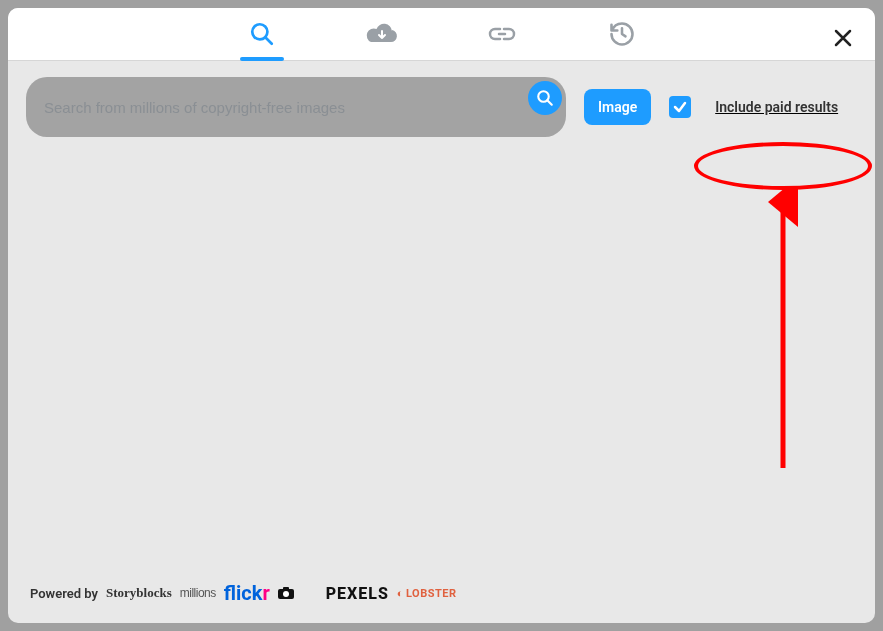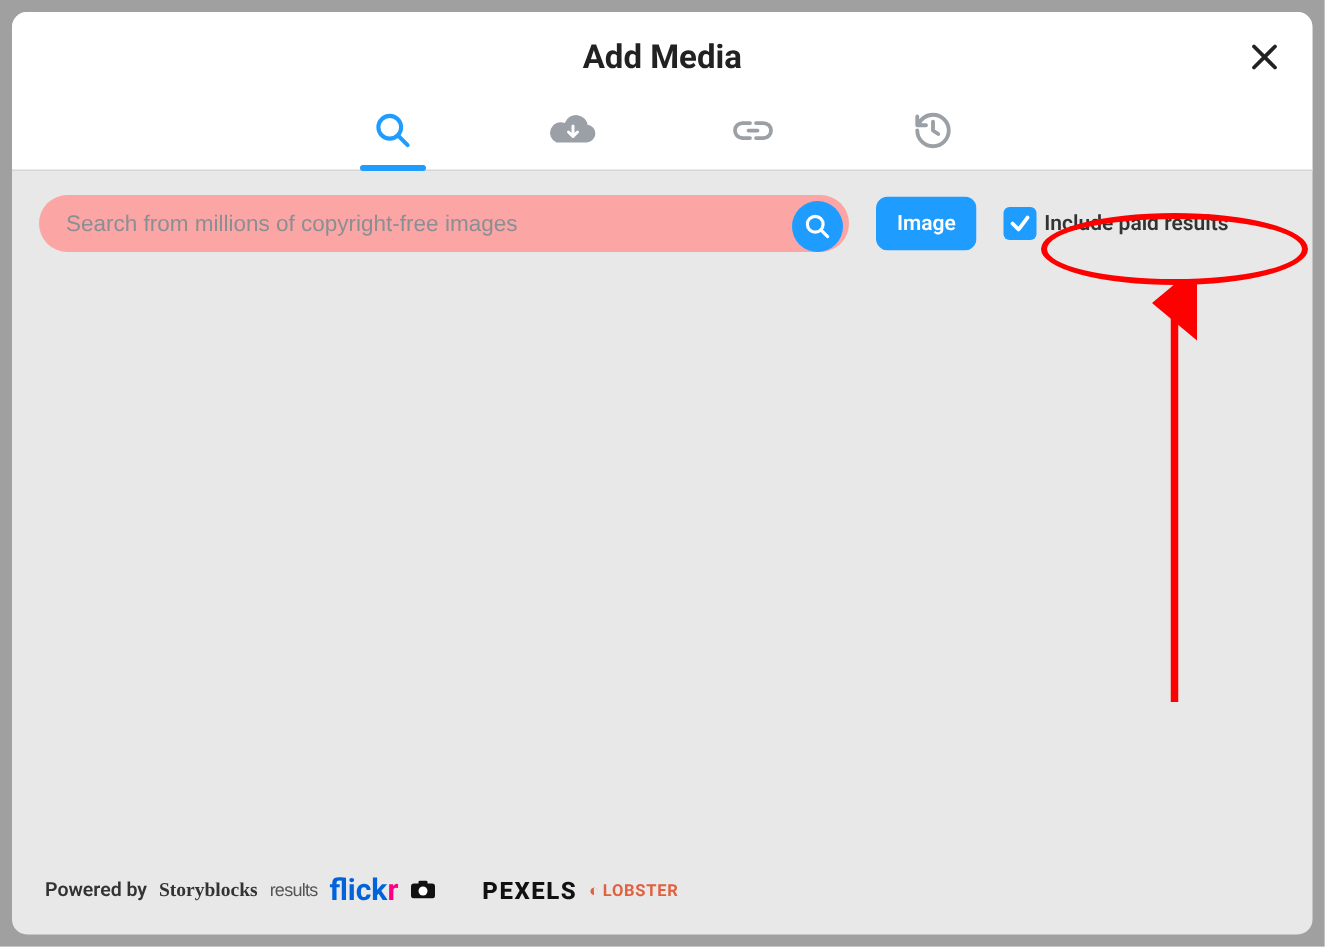--- a/index.html
+++ b/index.html
@@ -82,26 +82,26 @@
       gap: 18px;
       padding: 16px 18px;
     }
     .search-wrap {
       flex: 1;
       position: relative;
       max-width: 540px;
     }
     .search-input {
       width: 100%;
-      height: 38px;
+      height: 60px;
       border: none;
       border-radius: 21px;
       padding: 0 50px 0 18px;
       font-size: 15px;
-      background: #fca5a5;
+      background: #a3a3a3;
       color: #333;
       outline: none;
     }
     .search-input::placeholder { color: #8a8f94; font-weight: 500; }
     .search-btn {
       position: absolute;
       right: 4px;
       top: 4px;
       width: 34px;
       height: 34px;
@@ -126,22 +126,23 @@
       align-items: center;
       font-size: 14px;
       font-weight: 600;
       cursor: pointer;
       color: #444;
     }
     .toggle-opt.active { background: #1e9cff; color: #fff; }
     .checkbox-wrap {
       display: flex;
       align-items: center;
-      gap: 5px;
-      cursor: pointer;
+      gap: 24px;
+      cursor: pointer;
+      text-decoration: underline;
     }
     .checkbox {
       width: 22px;
       height: 22px;
       border-radius: 4px;
       background: #1e9cff;
       display: flex;
       align-items: center;
       justify-content: center;
       color: #fff;
@@ -201,21 +202,20 @@
       position: absolute;
       pointer-events: none;
     }
   </style>
 </head>
 <body>
 
 <div class="modal">
 
   <div class="header">
-    <div class="title">Add Media</div>
     <div class="close-btn">
       <svg width="18" height="18" viewBox="0 0 18 18">
           <path d="M2 2 L16 16 M16 2 L2 16" stroke="#222" stroke-width="2.5" stroke-linecap="round"></path>
         </svg>
     </div>
     <div class="tabs">
       <div class="tab active">
         <svg width="26" height="26" viewBox="0 0 24 24" fill="none">
             <circle cx="10" cy="10" r="7" stroke="currentColor" stroke-width="2.5"></circle>
             <path d="M15 15 L21 21" stroke="currentColor" stroke-width="2.5" stroke-linecap="round"></path>
@@ -266,21 +266,21 @@
       <span class="checkbox-label">Include paid results</span>
     </div>
   </div>
 
   <div class="content"></div>
 
   <div class="footer">
     <div class="powered">
       <span class="label">Powered by</span>
       <span class="brand-storyblocks">Storyblocks</span>
-      <span class="brand-pixabay">results</span>
+      <span class="brand-pixabay">millions</span>
       <span class="brand-flickr"><span class="f1">flick</span><span class="f2">r</span></span>
       <span class="brand-camera">
         <svg width="16" height="12" viewBox="0 0 16 12">
             <rect x="0" y="2" width="16" height="10" rx="2" fill="#111"></rect>
             <rect x="5" y="0" width="6" height="3" rx="1" fill="#111"></rect>
             <circle cx="8" cy="7" r="3" fill="#fff"></circle>
           </svg>
       </span>
       <span class="brand-pexels">PEXELS</span>
       <span class="brand-lobster">LOBSTER</span>

